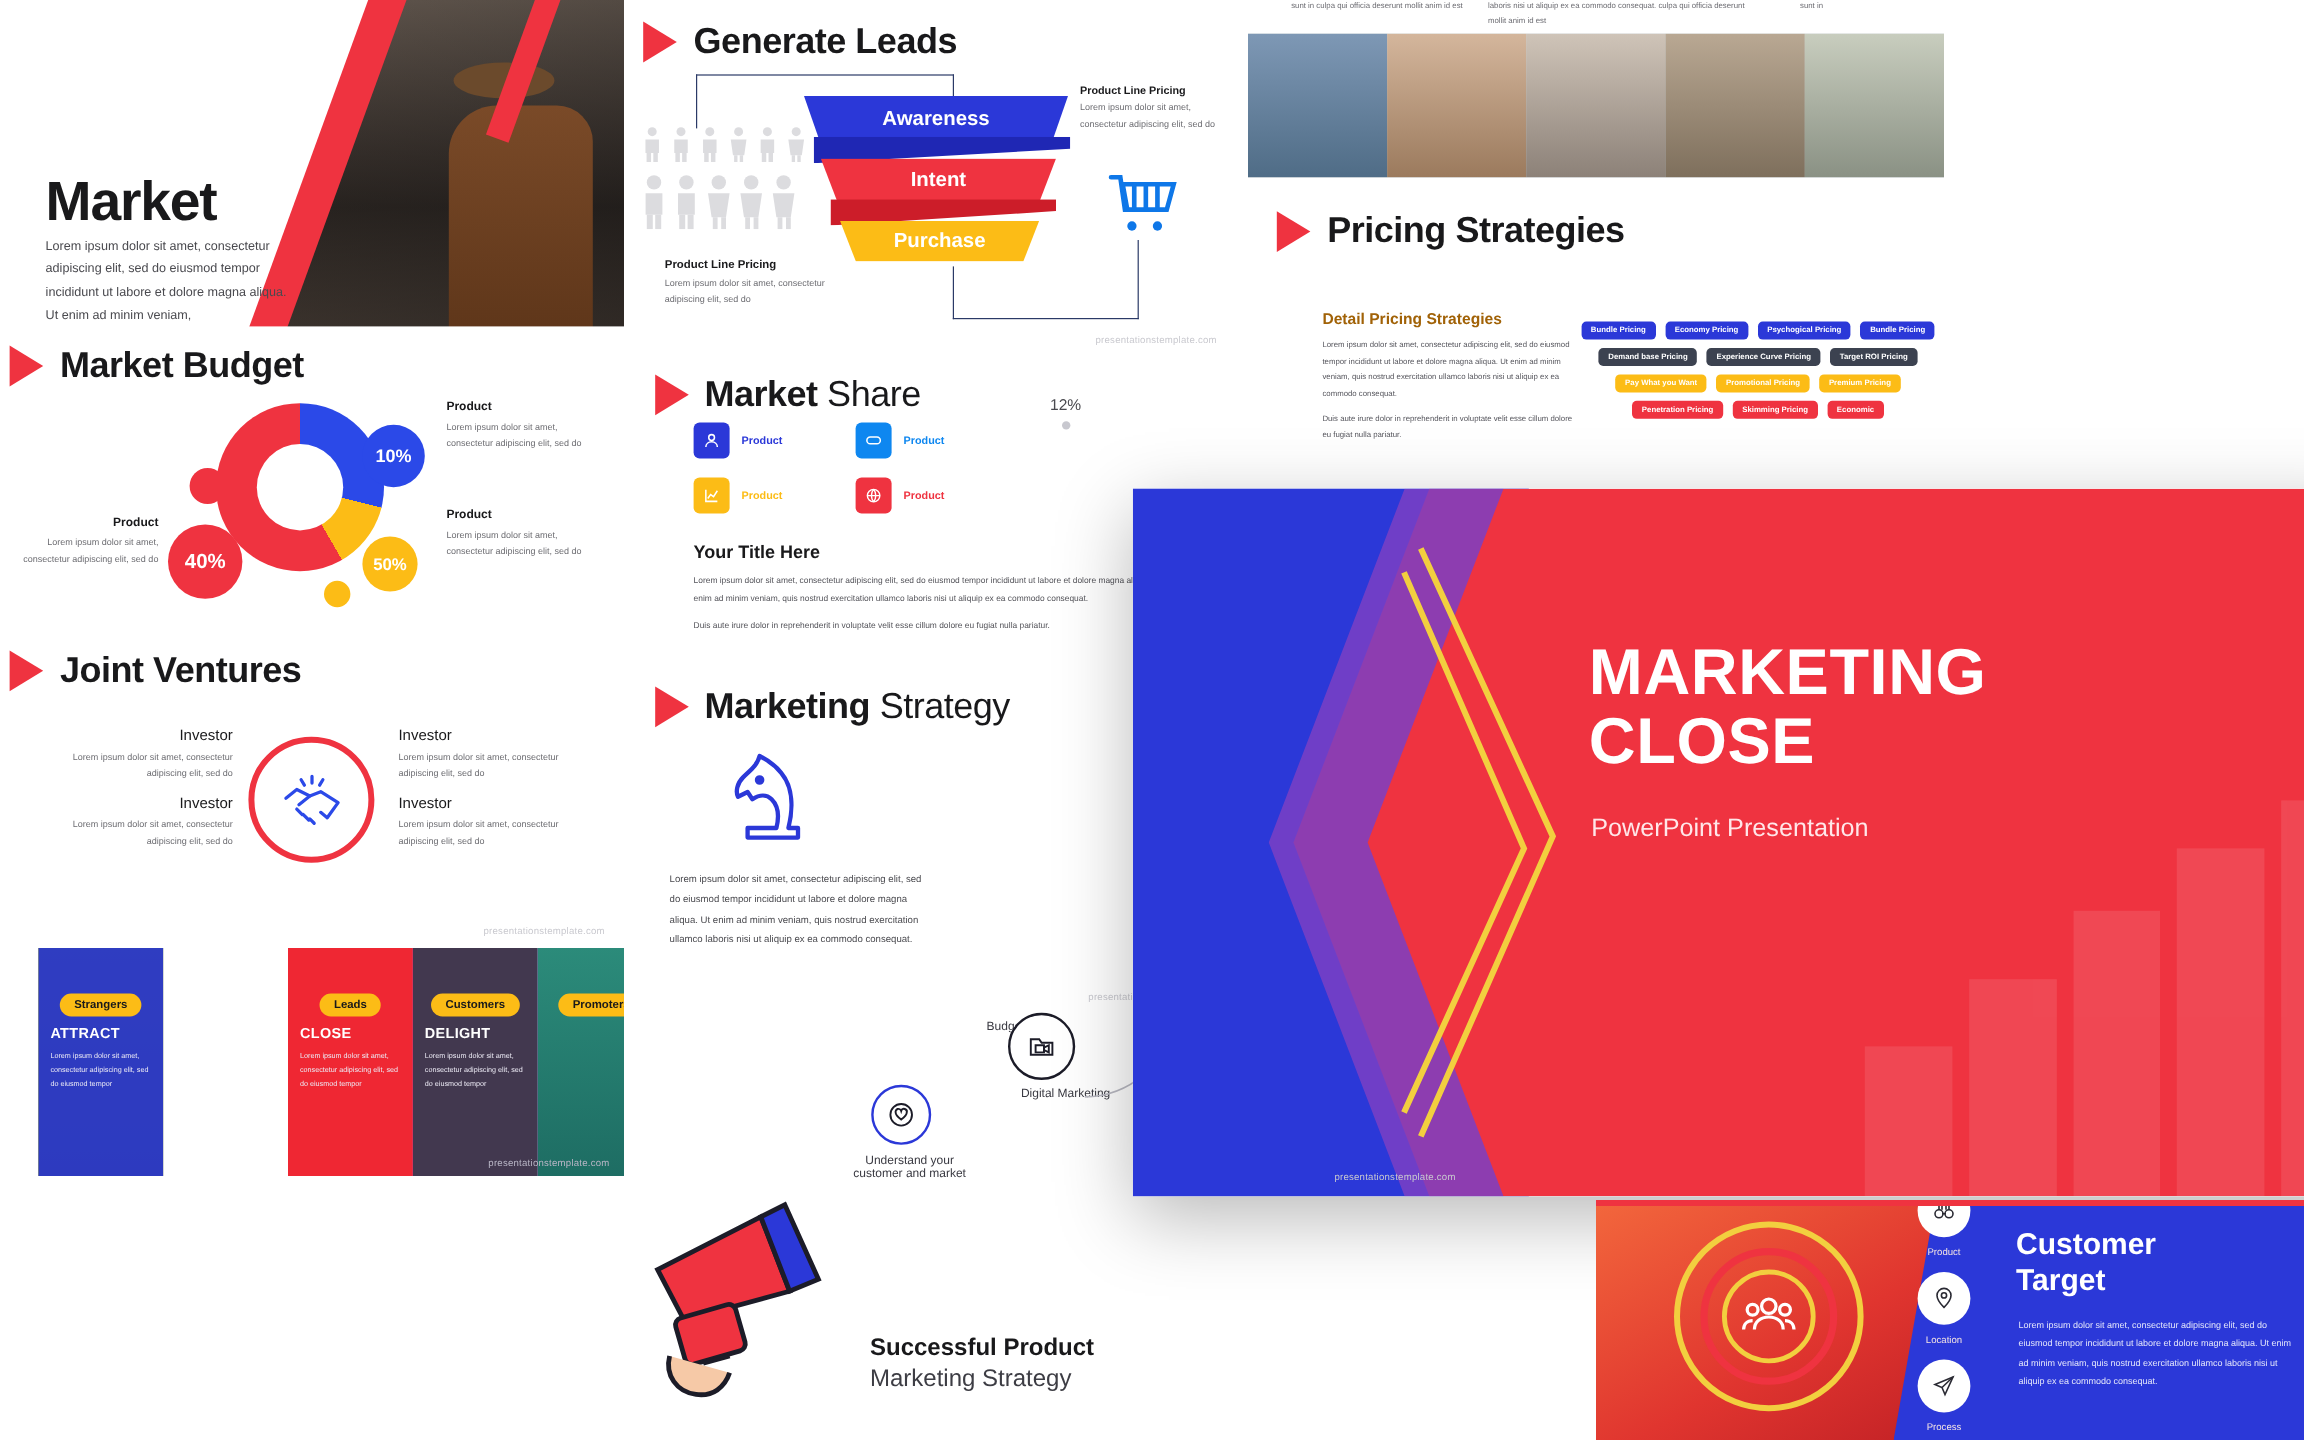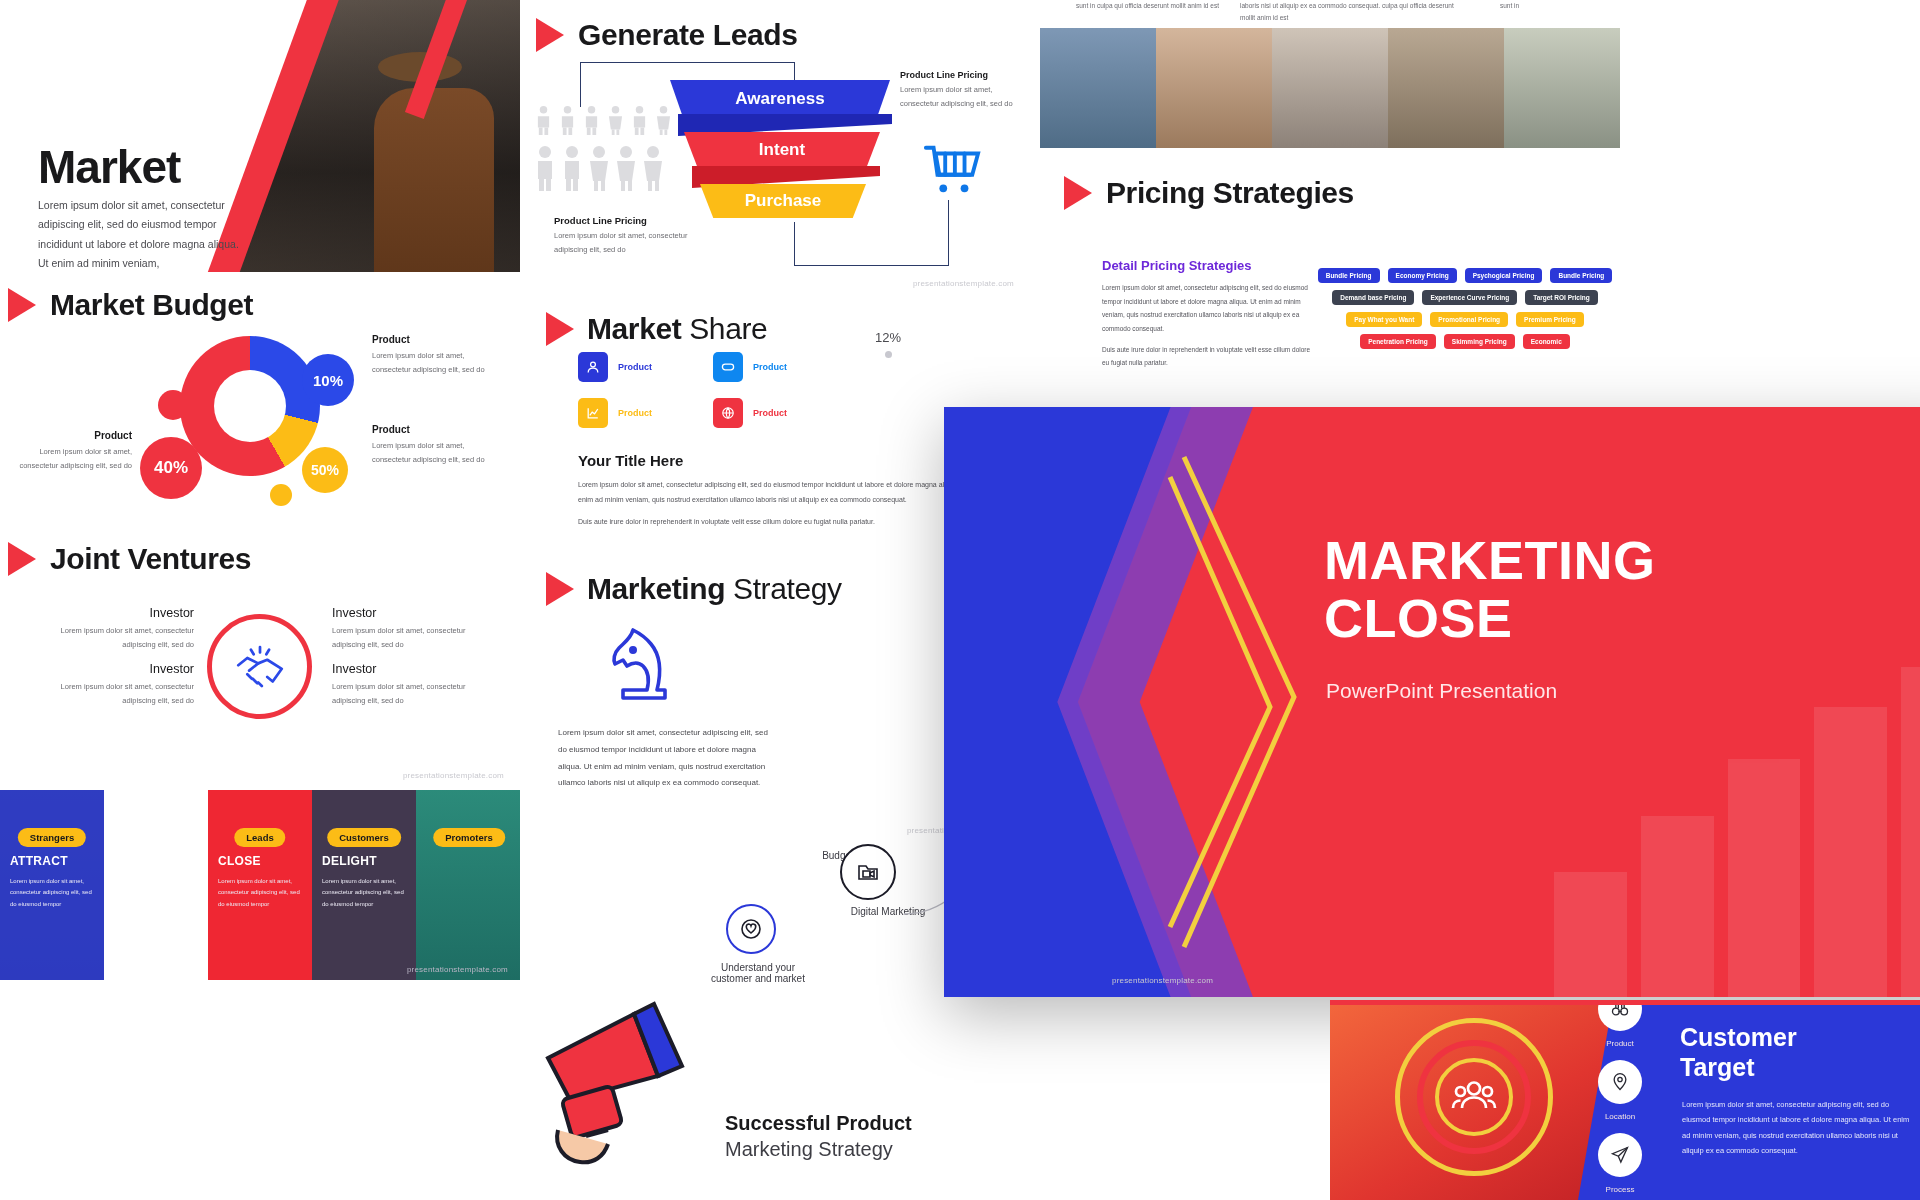--- a/index.html
+++ b/index.html
@@ -67,21 +67,21 @@
   .inv { position:absolute; width:152px; }
   .inv .it { font-size:12.5px; font-weight:400; color:#19191b; margin-bottom:4px; }
   #inv-1 { left:42px; top:84px; text-align:right; }
   #inv-2 { left:42px; top:140px; text-align:right; }
   #inv-3 { left:332px; top:84px; }
   #inv-4 { left:332px; top:140px; }
   #s-jv .wm { position:absolute; right:18px; bottom:10px; }
 
   
   #s-attract { left:0; top:790px; width:522px; height:190px; }
-  .acol { position:absolute; top:0; width:104px; height:206px; overflow:hidden; }
+  .acol { position:absolute; top:0; width:104px; height:206px; overflow:hidden;margin-left:32px; }
   .acol .tint { position:absolute; inset:0; }
   .acol .pill { position:absolute; left:50%; transform:translateX(-50%); top:38px;
     background:#fcbc16; color:#19191b; font-size:9.5px; font-weight:700; padding:4px 12px; border-radius:10px; white-space:nowrap; }
   .acol .stg { position:absolute; left:10px; top:64px; font-size:12px; font-weight:700; color:#fff; letter-spacing:.3px; }
   .acol .dsc { position:absolute; left:10px; top:86px; width:86px; font-size:6px; line-height:1.9; color:#eceaf5; }
   #s-attract .wm { position:absolute; right:14px; bottom:6px; color:#b9b6c6; }
 
   
   #s-leads { left:520px; top:0; width:510px; height:300px; }
   #s-leads .hd { position:absolute; left:16px; top:18px; display:flex; align-items:center; gap:14px; }
@@ -131,21 +131,21 @@
   #s-team { left:1040px; top:0; width:580px; height:180px; }
   #s-team .tcol { position:absolute; font-size:6.5px; line-height:1.9; color:#6b6b71; }
   .teamphoto { position:absolute; left:0; top:28px; width:580px; height:120px;
     background:linear-gradient(180deg,#cfd6da,#a9b2ba); overflow:hidden; display:flex; }
   .tp { flex:1; position:relative; }
 
   
   #s-pricing { left:1040px; top:148px; width:580px; height:270px; }
   #s-pricing .hd { position:absolute; left:24px; top:28px; display:flex; align-items:center; gap:14px; }
   #s-pricing .dps { position:absolute; left:62px; top:110px; width:215px; }
-  #s-pricing .dps h4 { font-size:13px; font-weight:700; color:#6d28d9; margin-bottom:8px; }
+  #s-pricing .dps h4 { font-size:13px; font-weight:700; color:#a16207; margin-bottom:8px; }
   #s-pricing .dps p { font-size:6.5px; line-height:2.1; color:#55555c; margin-bottom:7px; }
   .tagwrap { position:absolute; left:280px; top:120px; width:290px; }
   .tagrow { display:flex; justify-content:center; gap:8px; margin-bottom:7px; }
   .tag { font-size:6.5px; color:#fff; padding:4px 8px; border-radius:4px; white-space:nowrap; font-weight:600; }
 
   
   #s-hero { left:944px; top:407px; width:1030px; height:590px;
     box-shadow:0 18px 60px rgba(0,0,0,.28); background:#fff; }
   .hero-blue { position:absolute; left:0; top:0; width:330px; height:100%; background:#2b38d8; }
   .hero-red { position:absolute; left:0; top:0; width:100%; height:100%;

